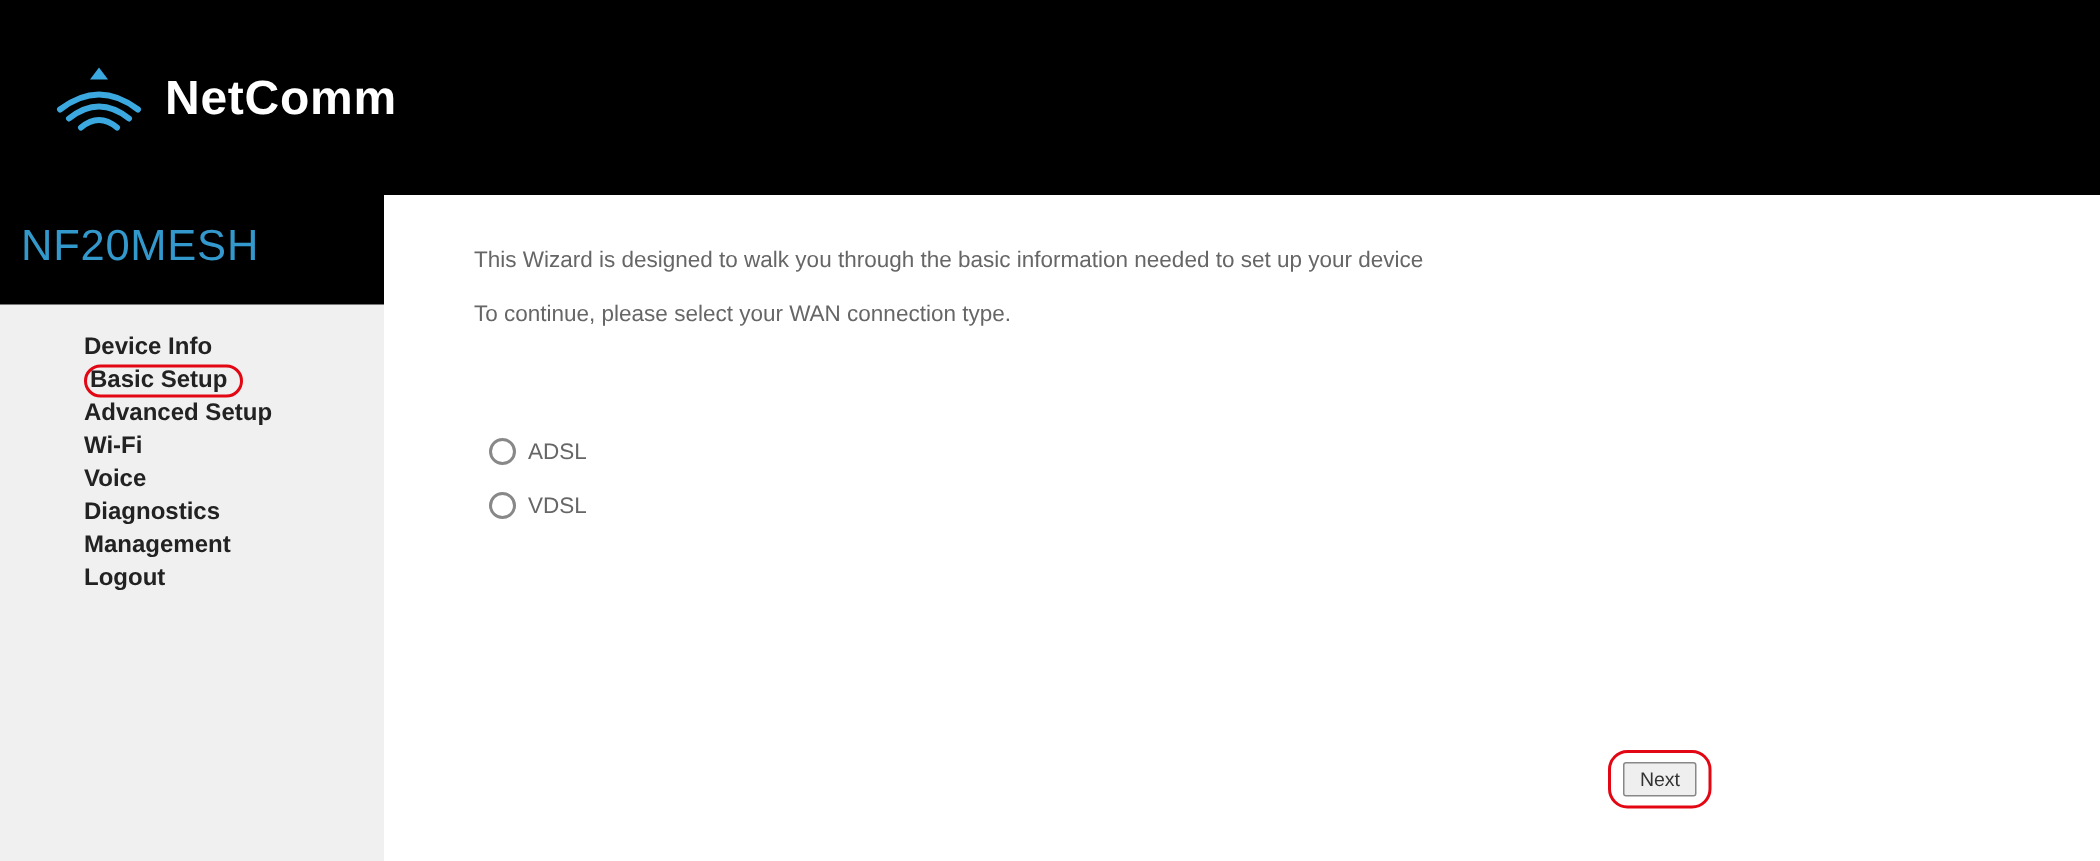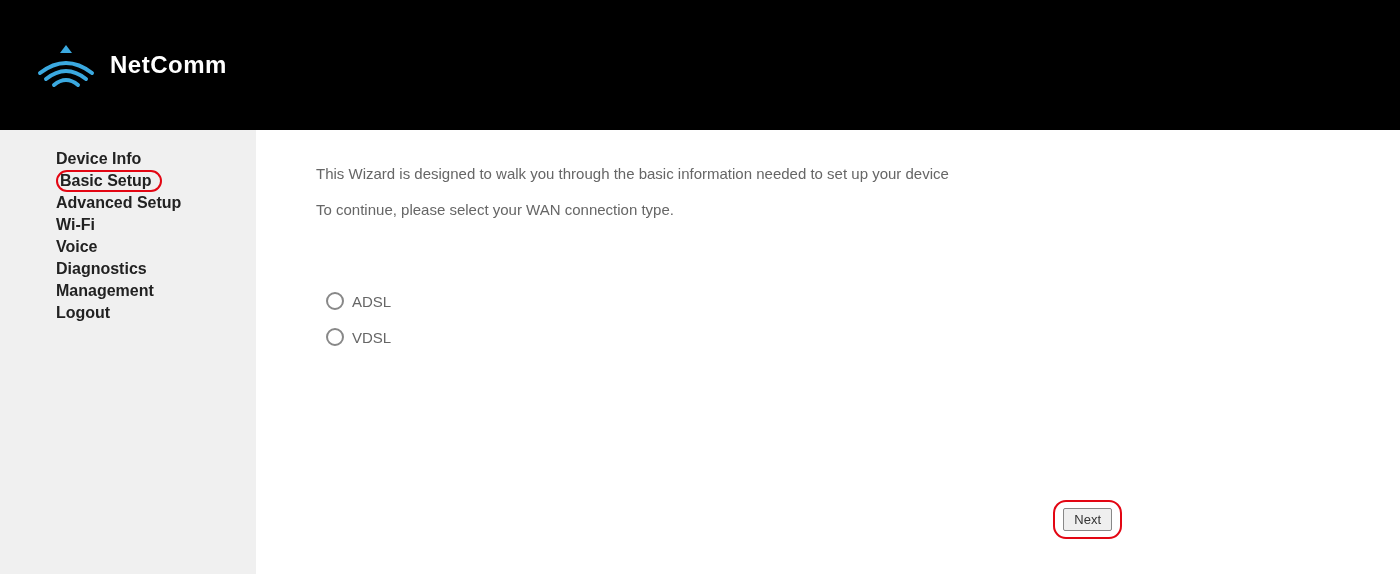--- a/index.html
+++ b/index.html
@@ -23,21 +23,21 @@
     .logo-group {
       display: flex;
       align-items: center;
       gap: 12px;
     }
     .logo-icon svg {
       display: block;
     }
     .logo-text {
       color: #fff;
-      font-size: 24px;
+      font-size: 32px;
       font-weight: bold;
       letter-spacing: 0.5px;
     }
     .container {
       display: flex;
       height: 444px;
     }
     .sidebar {
       width: 256px;
       background: #f0f0f0;
@@ -131,21 +131,21 @@
       position: absolute;
       width: 10px;
       height: 10px;
       background: #1a73e8;
       border-radius: 50%;
       top: 2px;
       left: 2px;
     }
     .next-wrap {
       position: absolute;
-      right: 278px;
+      right: 259px;
       top: 370px;
       border: 2.5px solid #e30613;
       border-radius: 13px;
       padding: 6px 8px;
       display: inline-block;
     }
     .next-btn {
       background: #efefef;
       border: 1px solid #888;
       border-radius: 2px;
@@ -169,20 +169,21 @@
         </g>
         <polygon points="32,4 26,12 38,12" fill="#3ba9e0"></polygon>
       </svg>
     </span>
     <span class="logo-text">NetComm</span>
   </div>
 </div>
 
 <div class="container">
   <div class="sidebar">
+    <div class="model-name">NF20MESH</div>
     <ul class="nav-list">
       <li>
           <span class="nav-item">Device Info</span>
         </li>
       <li>
           <span class="nav-item highlighted">Basic Setup</span>
         </li>
       <li>
           <span class="nav-item">Advanced Setup</span>
         </li>

